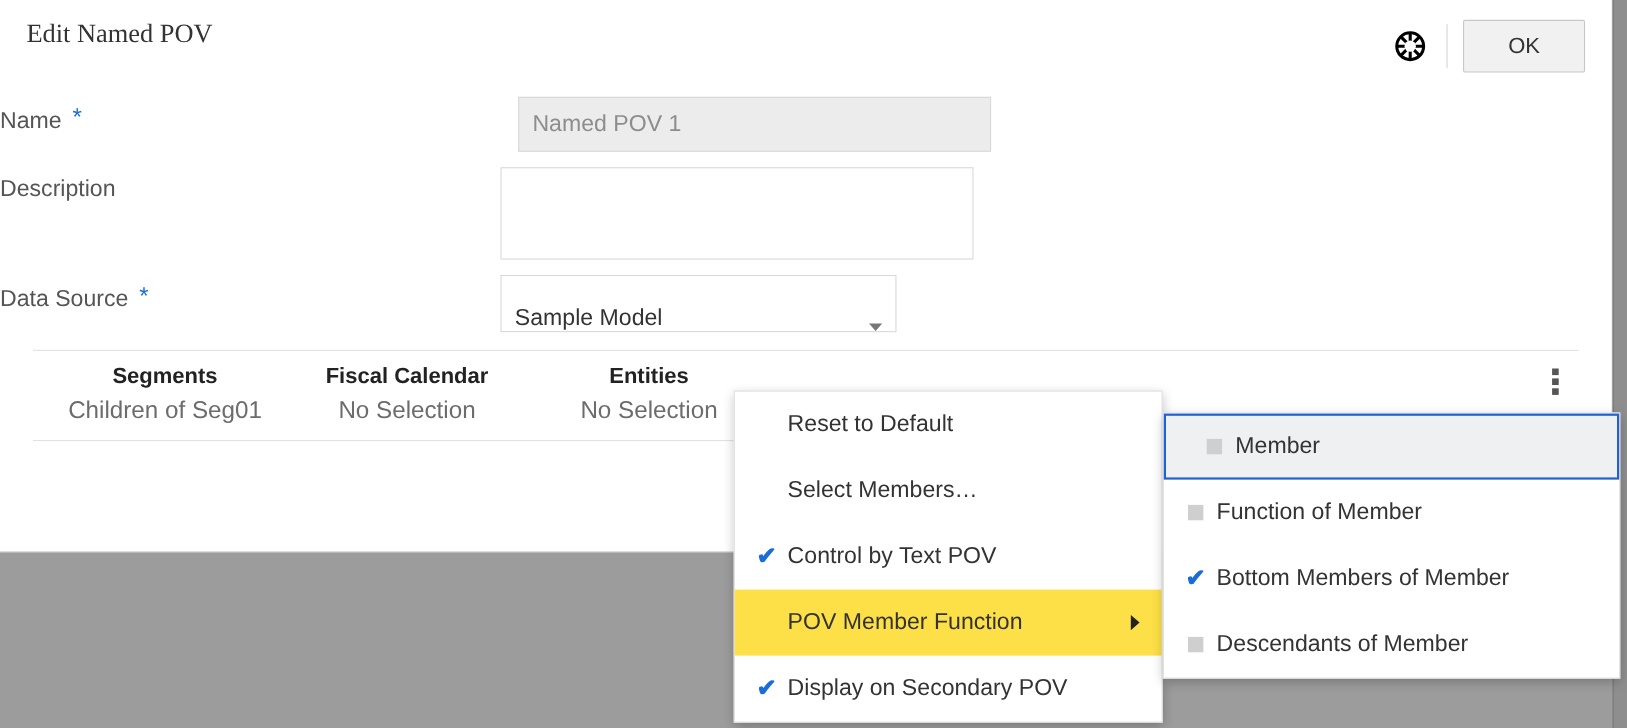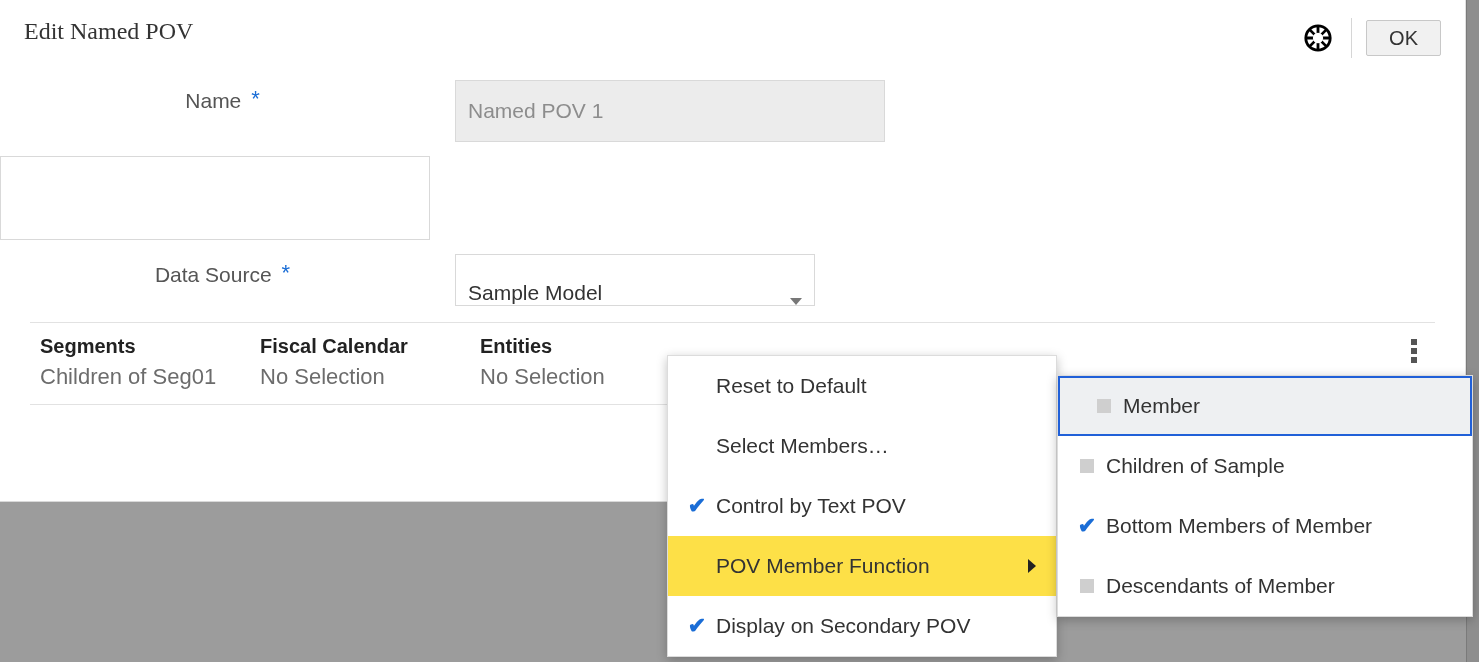--- a/index.html
+++ b/index.html
@@ -47,59 +47,60 @@
   }
   .sep {
     width: 1px;
     background: #d6d6d6;
     height: 40px;
     margin-left: 4px;
   }
   .btn {
     background: #f1f1f1;
     border: 1px solid #c8c8c8;
-    height: 36px;
-    padding: 0 22px;
+    height: 48px;
+    padding: 0 40px;
     font-size: 20px;
     color: #333;
     cursor: pointer;
     border-radius: 2px;
   }
 
   .form-area {
     margin-top: 22px;
   }
   .form-row {
     display: flex;
     align-items: flex-start;
     margin-bottom: 14px;
   }
   .form-label {
     width: 455px;
-    text-align: center;
+    text-align: left;
     padding-right: 10px;
     font-size: 21px;
     color: #555;
     padding-top: 8px;
   }
   .req {
     color: #1a6dd6;
     font-size: 22px;
     margin-left: 4px;
     position: relative;
     top: -2px;
   }
   .text-input {
     width: 430px;
-    height: 62px;
+    height: 50px;
     border: 1px solid #d9d9d9;
     background: #fcfcfc;
     padding: 6px 12px;
     font-size: 21px;
     color: #333;
+    margin-left: 16px;
   }
   .text-input.readonly {
     background: #ececec;
     color: #8d8d8d;
   }
   .textarea {
     width: 430px;
     height: 84px;
     border: 1px solid #d9d9d9;
     background: #fff;
@@ -133,20 +134,21 @@
   }
 
   .dim-row {
     display: flex;
     padding: 12px 30px 0 40px;
     align-items: flex-start;
     position: relative;
   }
   .dim-col {
     width: 220px;
+    text-align: center;
   }
   .dim-head {
     font-weight: 700;
     font-size: 20px;
     color: #222;
   }
   .dim-val {
     font-size: 22px;
     color: #6c6c6c;
     margin-top: 6px;
@@ -266,20 +268,21 @@
 
     <div class="form-row">
       <div class="form-label">
         <span>Name</span>
         <span class="req">*</span>
       </div>
       <input class="text-input readonly" readonly="" value="Named POV 1" style="">
     </div>
 
     <div class="form-row">
+      <div class="form-label">Description</div>
       <textarea class="textarea" style=""></textarea>
     </div>
 
     <div class="form-row">
       <div class="form-label">
         <span>Data Source</span>
         <span class="req">*</span>
       </div>
       <div class="select">
         <span>Sample Model</span>
@@ -350,21 +353,21 @@
   <div class="menu-item selected">
     <span class="slot">
         <span class="sq"></span>
       </span>
     <span>Member</span>
   </div>
   <div class="menu-item">
     <span class="slot">
         <span class="sq"></span>
       </span>
-    <span>Children of Sample</span>
+    <span>Function of Member</span>
   </div>
   <div class="menu-item">
     <span class="slot">
         <span class="check">✔</span>
       </span>
     <span>Bottom Members of Member</span>
   </div>
   <div class="menu-item">
     <span class="slot">
         <span class="sq"></span>

